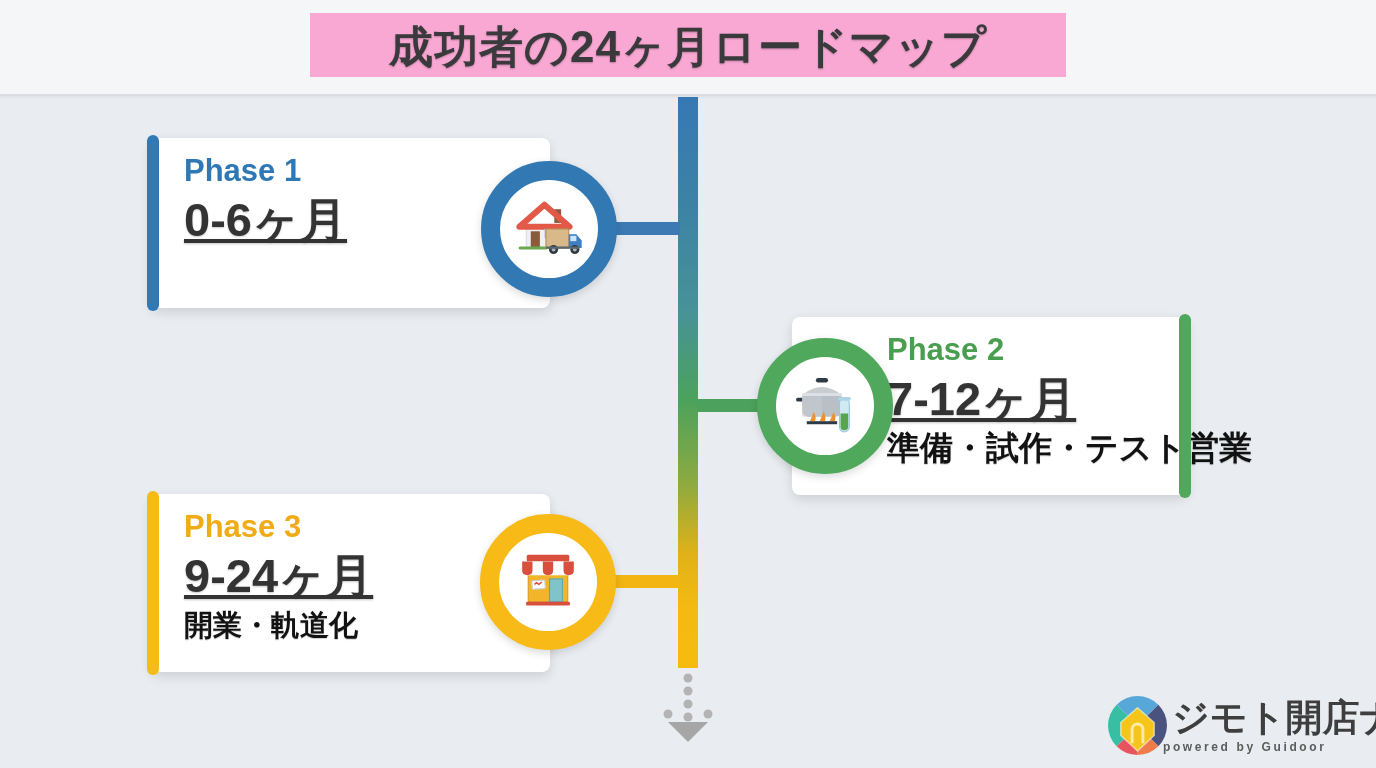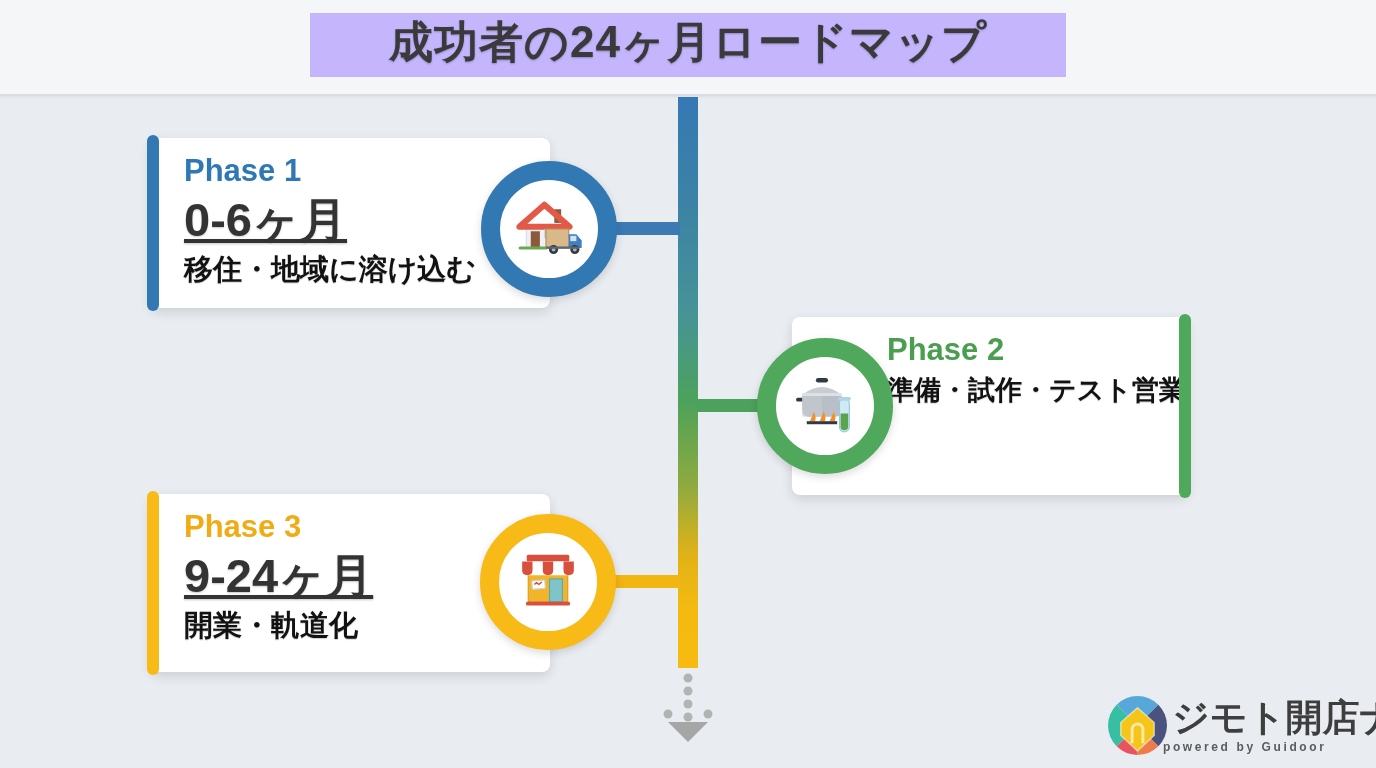--- a/index.html
+++ b/index.html
@@ -4,21 +4,21 @@
 <style>
   * { margin:0; padding:0; box-sizing:border-box; }
   html,body { width:1376px; height:768px; overflow:hidden; }
   body { font-family:"Liberation Sans","DejaVu Sans",sans-serif; }
   .stage { position:relative; width:1376px; height:768px; background:#e9edf1; overflow:hidden; }
 
   
   .top-band { position:absolute; left:0; top:0; width:1376px; height:96px;
     background:#f4f6f8; border-bottom:2px solid #d9dde1; box-shadow:0 1px 3px rgba(0,0,0,.06); }
   .title-bar { position:absolute; left:310px; top:13px; width:756px; height:64px;
-    background:#c4b5fd; display:flex; align-items:flex-start; justify-content:center; }
+    background:#f9a8d4; display:flex; align-items:flex-end; justify-content:center; }
   .title-bar .title { font-size:44px; font-weight:bold; color:#3a3a3c; letter-spacing:1px;
     text-shadow:0 1px 2px rgba(0,0,0,.25); white-space:nowrap; }
 
   
   .timeline-bar { position:absolute; left:678px; top:97px; width:20px; height:571px;
     background:linear-gradient(to bottom,
       #3678b4 0%, #3d83a4 20%, #479397 38%, #4ca25c 53%,
       #8faa3f 68%, #e0b218 80%, #f5ba10 90%, #f6bb0e 100%); }
 
   .connector { position:absolute; height:13px; }
@@ -36,21 +36,21 @@
   .card2 { left:792px; top:317px; width:396px; height:178px; padding:13px 10px 0 95px; }
   .card3 { left:150px; top:494px; width:400px; height:178px; padding:13px 20px 12px 34px; }
   .card1 .accent, .card3 .accent { background:var(--accent); }
   .card2 .accent { background:var(--accent); }
 
   .phase-label { font-size:31px; font-weight:bold; line-height:40px; color:var(--accent-text); }
   .phase-period { font-size:47px; font-weight:bold; line-height:58px; color:#333333;
     text-shadow:0 1px 2px rgba(0,0,0,.22); white-space:nowrap;text-decoration:underline; }
   .phase-desc { font-size:29px; font-weight:bold; line-height:40px; color:#121212;
     text-shadow:0 1px 1px rgba(0,0,0,.18); white-space:nowrap; }
-  .card2 .phase-desc { font-size:27px; }
+  .card2 .phase-desc { font-size:33px; }
 
   .card1 { --accent:#3279b4; --accent-text:#2e78b5; }
   .card2 { --accent:#4fa85b; --accent-text:#4a9e50; }
   .card3 { --accent:#f7ba16; --accent-text:#f0ab15; }
 
   
   .icon-circle { position:absolute; width:136px; height:136px; border-radius:50%;
     background:#ffffff; box-shadow:0 3px 8px rgba(0,0,0,.15);
     display:flex; align-items:center; justify-content:center; }
   .icon-circle.ic1 { left:481px; top:161px; border:19px solid #3279b4; }
@@ -80,26 +80,26 @@
 
   <div class="timeline-bar"></div>
   <div class="connector c1"></div>
   <div class="connector c2"></div>
   <div class="connector c3"></div>
 
   <div class="card card1 left-accent">
     <div class="accent"></div>
     <div class="phase-label">Phase 1</div>
     <div class="phase-period">0-6ヶ月</div>
-    <div class="phase-desc">移住・地域に溶け込む</div>
   </div>
 
   <div class="card card2 right-accent">
     <div class="accent"></div>
     <div class="phase-label">Phase 2</div>
+    <div class="phase-period">7-12ヶ月</div>
     <div class="phase-desc">準備・試作・テスト営業</div>
   </div>
 
   <div class="card card3 left-accent">
     <div class="accent"></div>
     <div class="phase-label">Phase 3</div>
     <div class="phase-period">9-24ヶ月</div>
     <div class="phase-desc">開業・軌道化</div>
   </div>
 

